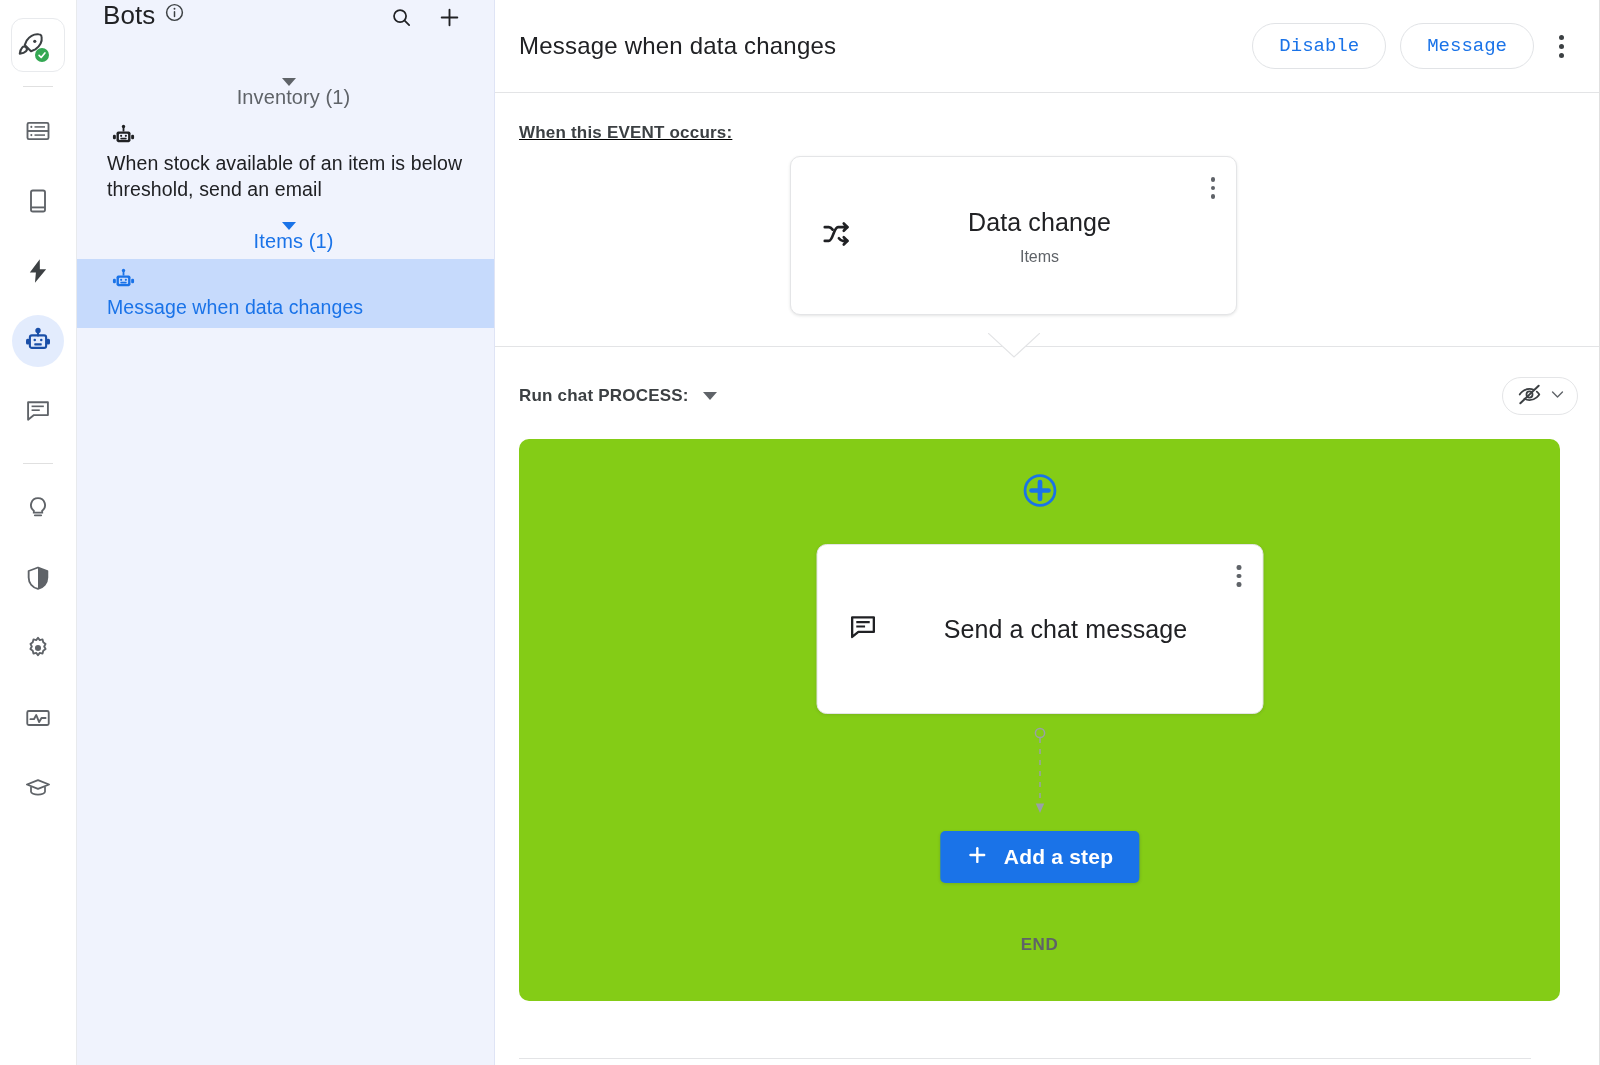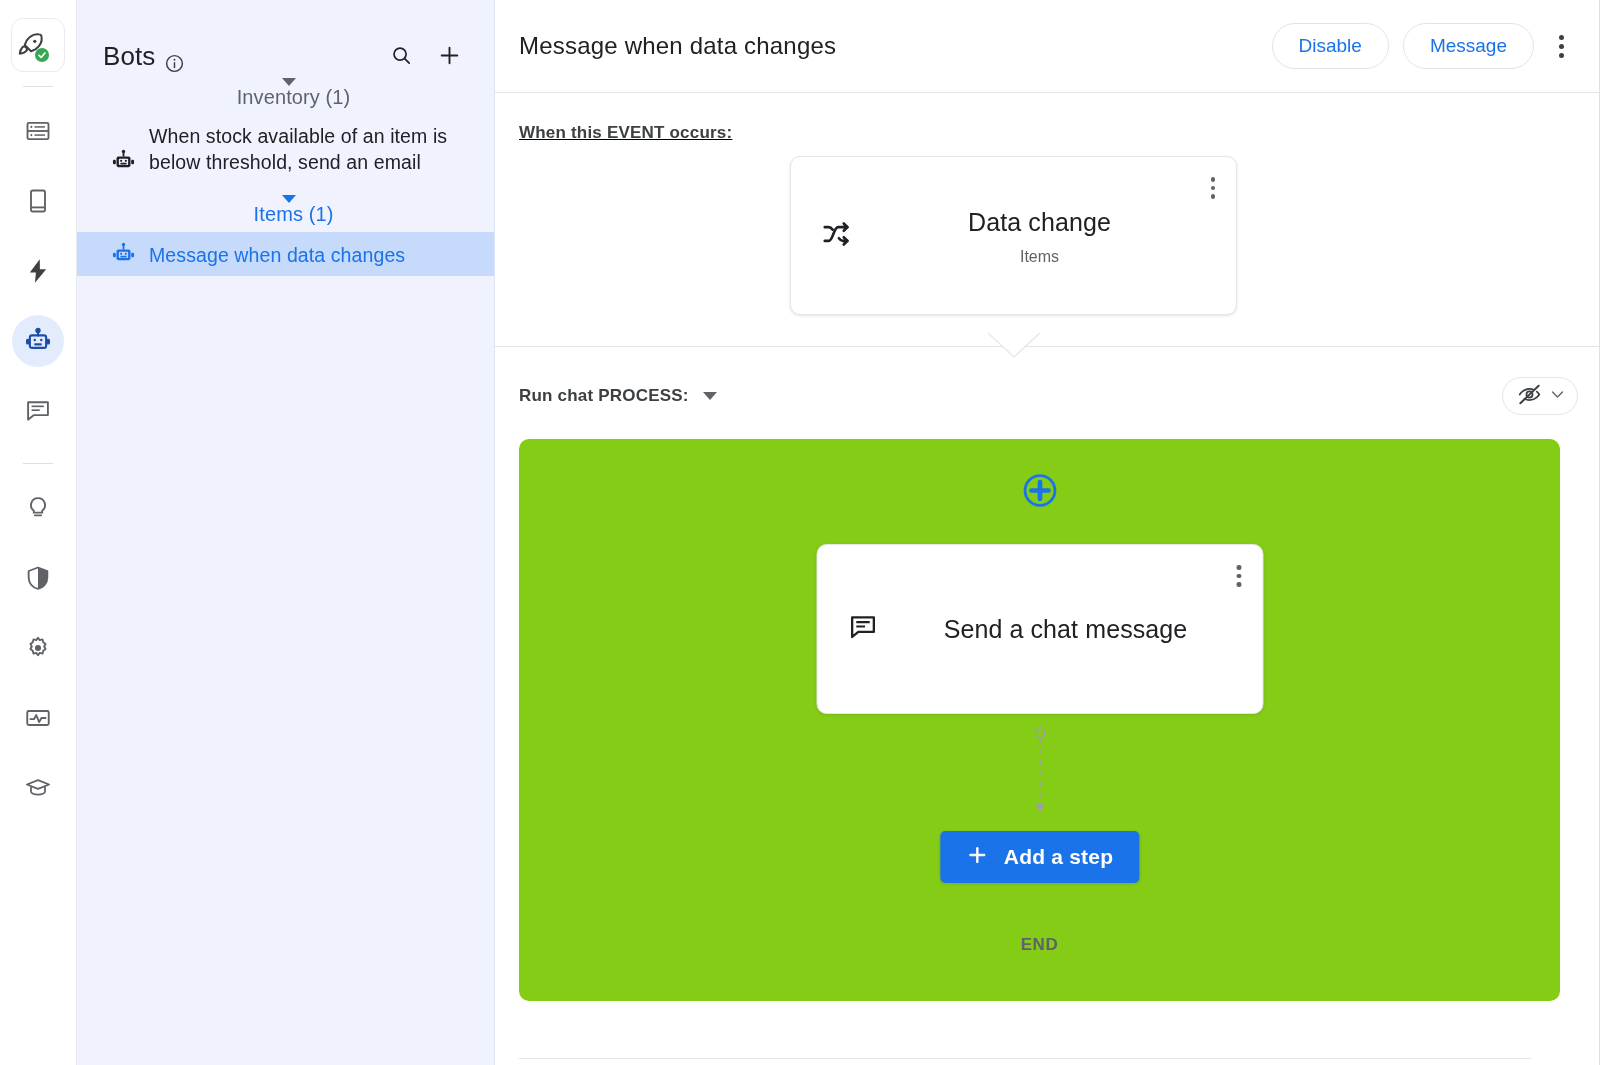--- a/index.html
+++ b/index.html
@@ -61,21 +61,21 @@
     flex: 0 0 418px;
     height: 1065px;
     background: #f0f3fd;
     border-right: 1px solid #dfe4f5;
     position: relative;
     overflow: hidden;
   }
   .sidebar-header {
     height: 72px;
     display: flex;
-    align-items: flex-end;
+    align-items: flex-start;
     padding: 0 28px 0 26px;
   }
   .sidebar-title {
     font-size: 26px;
     color: #202124;
     font-weight: 400;
     letter-spacing: .1px;
   }
   .info-icon {
     margin-left: 9px;
@@ -111,24 +111,25 @@
   .caret.blue { border-top-color: #1a73e8; }
   .group-label {
     font-size: 20px;
     color: #5f6368;
     letter-spacing: .1px;
   }
   .group-label.blue { color: #1a73e8; }
 
   .bot-row {
     display: flex;
-    align-items: flex-end;
+    align-items: flex-start;
     padding: 8px 18px 8px 30px;
     cursor: pointer;
     min-height: 44px;
+    flex-direction: column;
   }
   .bot-row.selected { background: #c6dafc; }
   .bot-ico {
     flex: 0 0 auto;
     width: 32px;
     display: flex; align-items: center; justify-content: center;
     margin-right: 10px;
     color: #202124;
   }
   .bot-row.selected .bot-ico { color: #1a73e8; }
@@ -162,21 +163,21 @@
   }
   .main-header-spacer { flex: 1 1 auto; }
   .pill-btn {
     height: 46px;
     padding: 0 26px;
     border-radius: 24px;
     border: 1px solid #e1e3e6;
     background: #fff;
     color: #1a73e8;
     font-size: 19px;
-    font-family: Liberation Sans, sans-serif;
+    font-family: Liberation Mono, monospace;
     cursor: pointer;
     display:flex; align-items:center; justify-content:center;
     margin-left: 14px;
   }
   .kebab {
     width: 34px; height: 40px;
     display:flex; flex-direction:column; align-items:center; justify-content:center;
     gap: 4px;
     margin-left: 10px;
     cursor: pointer;

